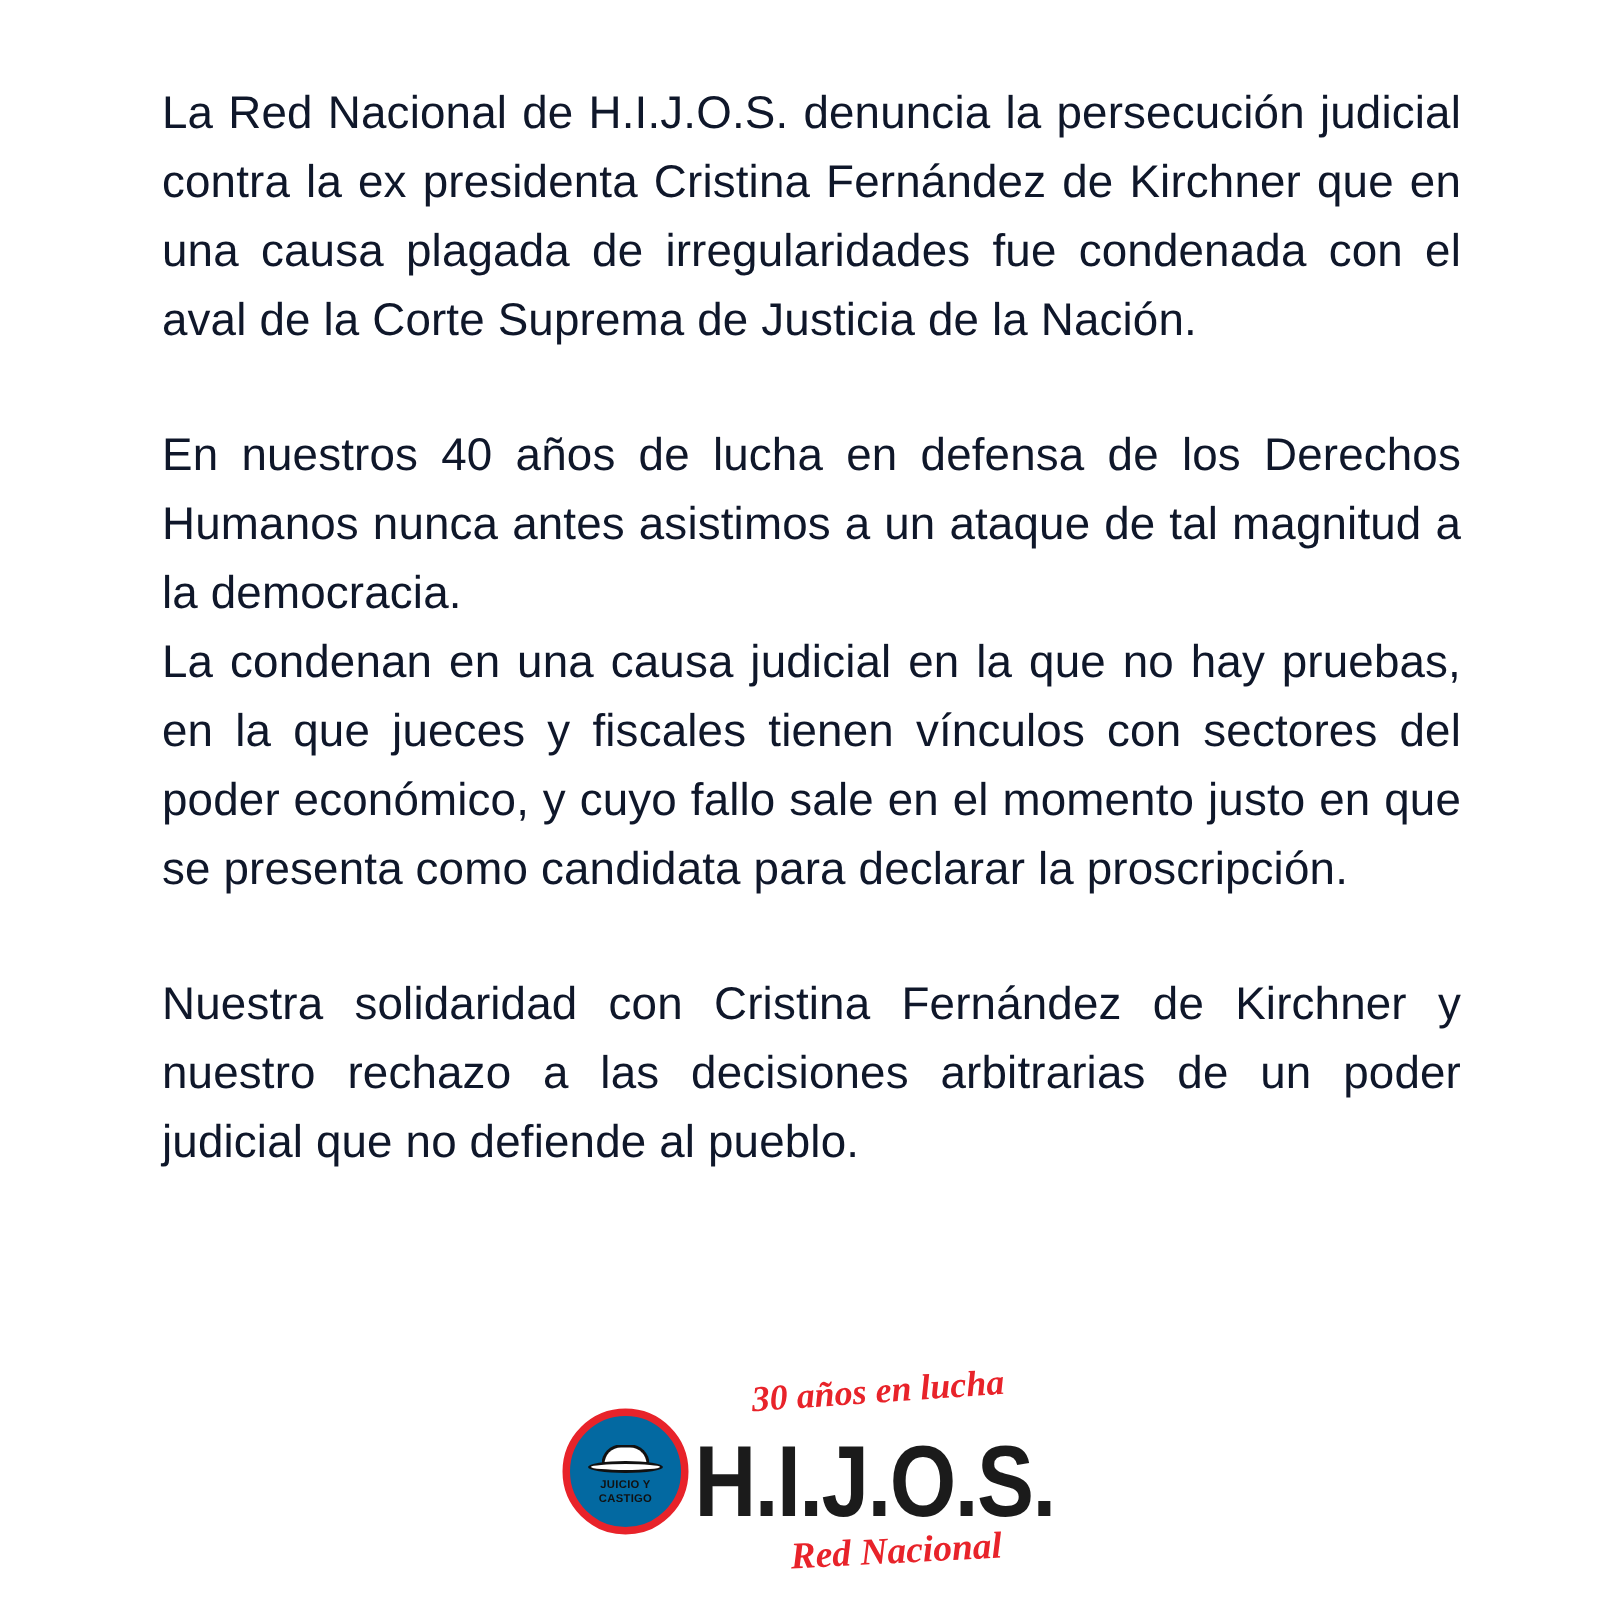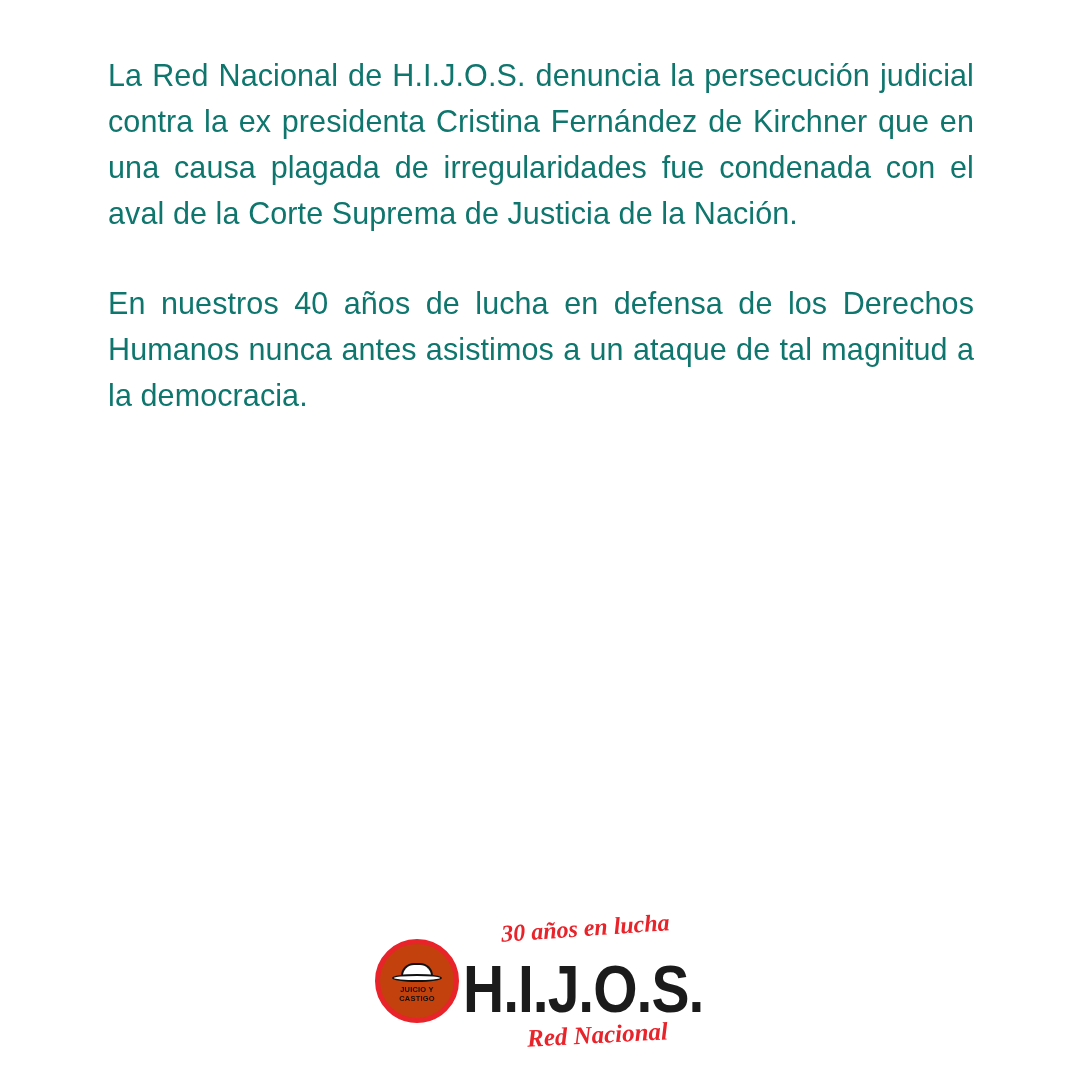--- a/index.html
+++ b/index.html
@@ -20,21 +20,21 @@
     left: 108px;
     top: 52px;
     width: 866px;
   }
 
   .para {
     font-size: 30.5px;
     line-height: 46px;
     text-align: justify;
     text-justify: inter-word;
-    color: #0f766e;
+    color: #0f172a;
     margin: 0;
     letter-spacing: 0.1px;
   }
 
   .gap-large {
     height: 44px;
   }
 
   .gap-none {
     height: 0px;
@@ -60,21 +60,21 @@
 
   
   .stamp {
     position: absolute;
     left: 0;
     top: 26px;
     width: 84px;
     height: 84px;
     border-radius: 50%;
     border: 5px solid #e8232a;
-    background: #c2410c;
+    background: #0369a1;
     display: flex;
     flex-direction: column;
     align-items: center;
     justify-content: center;
     box-sizing: border-box;
   }
   .stamp .hat {
     width: 50px;
     height: 20px;
     position: relative;
@@ -160,23 +160,25 @@
 <div class="statement">
 
   <p class="para">La Red Nacional de H.I.J.O.S. denuncia la persecución judicial contra la ex presidenta Cristina Fernández de Kirchner que en una causa plagada de irregularidades fue condenada con el aval de la Corte Suprema de Justicia de la Nación.</p>
 
   <div class="gap-large"></div>
 
   <p class="para">En nuestros 40 años de lucha en defensa de los Derechos Humanos nunca antes asistimos a un ataque de tal magnitud a la democracia.</p>
 
   <div class="gap-none"></div>
 
+  <p class="para">La condenan en una causa judicial en la que no hay pruebas, en la que jueces y fiscales tienen vínculos con sectores del poder económico, y cuyo fallo sale en el momento justo en que se presenta como candidata para declarar la proscripción.</p>
 
   <div class="gap-large"></div>
 
+  <p class="para">Nuestra solidaridad con Cristina Fernández de Kirchner y nuestro rechazo a las decisiones arbitrarias de un poder judicial que no defiende al pueblo.</p>
 
 </div>
 
 <div class="logo-block">
   <div class="logo-inner">
 
     <div class="stamp">
       <div class="hat">
         <div class="crown"></div>
         <div class="brim"></div>

